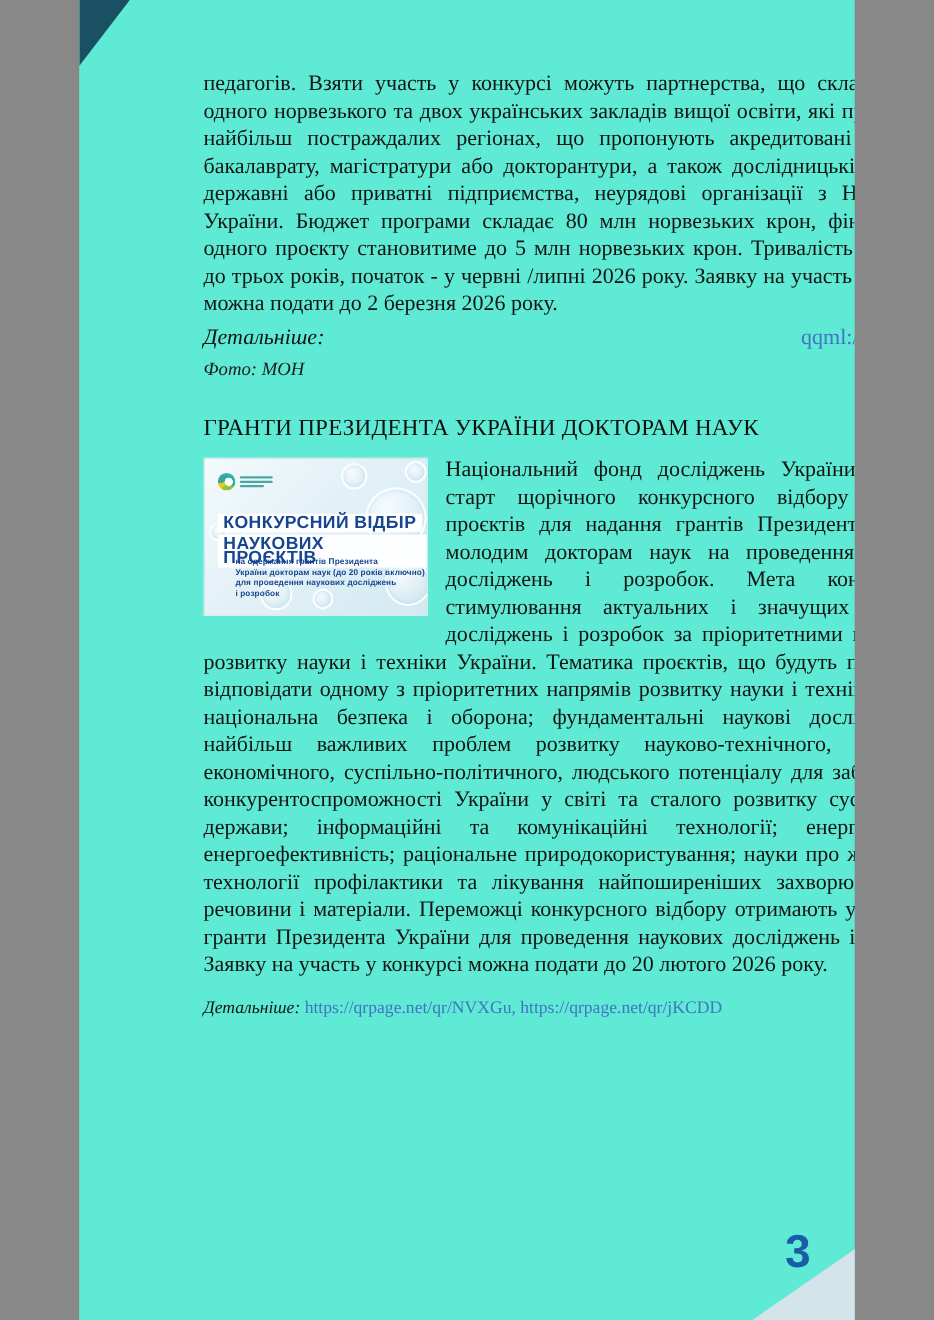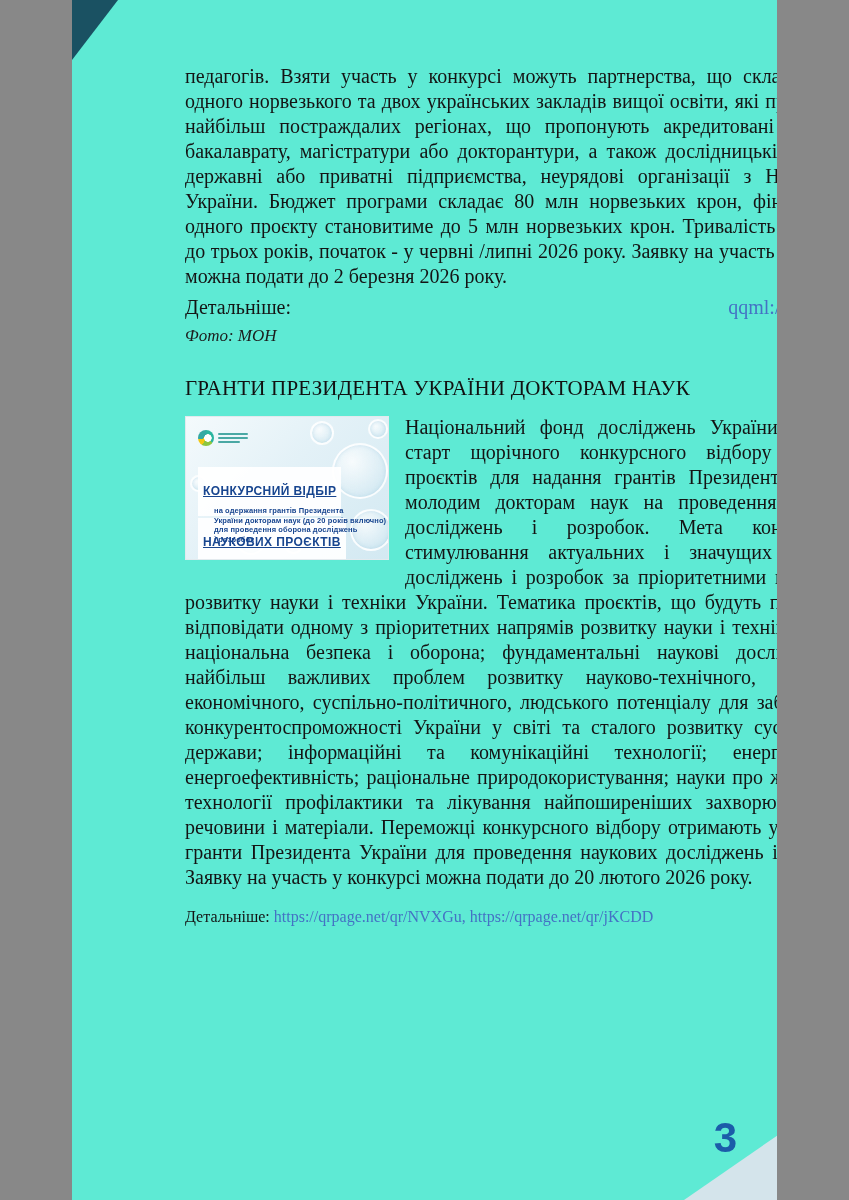--- a/index.html
+++ b/index.html
@@ -27,21 +27,21 @@
   .body-text {
     font-size:20px; line-height:25px; text-align:justify;
     margin:0 0 6px 0;
   }
   .detail-flex {
     display:flex; justify-content:space-between; align-items:baseline;
     font-size:20px; line-height:25px; margin:0;
   }
   .detail-line { font-size:20px; line-height:25px; margin:0 0 4px 0; }
   .detail-inline { font-size:16px; line-height:25px; margin:7px 0 4px 0; }
-  .lbl { color:#141414; }
+  .lbl { color:#141414;font-style:italic; }
   .link { color:#4472C4; text-decoration:none; cursor:pointer; }
   .link-dark { color:#365F91; text-decoration:none; cursor:pointer; }
   .photo-credit {
     font-style:italic; font-size:17px; line-height:19px;
     margin:6px 0 0 0; color:#1c1c1c;
   }
   .article-title {
     font-size:21px; font-weight:400; letter-spacing:0.2px;
     margin:31px 0 14px 0; color:#111;
   }
@@ -76,22 +76,22 @@
   }
   .logo-lines { display:flex; flex-direction:column; gap:2px; padding-top:3px; }
   .logo-lines i { display:block; width:30px; height:2px; background:#4aa8a4; border-radius:1px; }
   .logo-lines i:last-child { width:22px; }
   .thumb-title {
     position:absolute; left:12px; top:50px;
   }
   .thumb-title .bar {
     display:block; width:fit-content;
     background:rgba(255,255,255,0.92);
-    color:#17458F; font-weight:700; font-size:12px; line-height:13px;
-    letter-spacing:0.4px; padding:18px 5px; margin-bottom:2px;text-decoration:underline;
+    color:#17458F; font-weight:700; font-size:16px; line-height:13px;
+    letter-spacing:0.4px; padding:2px 5px; margin-bottom:2px;
   }
   .thumb-sub {
     position:absolute; left:28px; top:89px;
     color:#17458F; font-weight:700; font-size:7.5px; line-height:9.5px;
     letter-spacing:0.1px;
   }
 </style>
 </head>
 <body>
 
@@ -129,21 +129,21 @@
               <i></i>
             </span>
         </div>
         <div class="thumb-title">
           <span class="bar">КОНКУРСНИЙ ВІДБІР</span>
           <span class="bar">НАУКОВИХ ПРОЄКТІВ</span>
         </div>
         <div class="thumb-sub">
           <div>на одержання грантів Президента</div>
           <div>України докторам наук (до 20 років включно)</div>
-          <div>для проведення оборона досліджень</div>
+          <div>для проведення наукових досліджень</div>
           <div>і розробок</div>
         </div>
       </div>
       <p class="body-text">Національний фонд досліджень України оголосив старт щорічного конкурсного відбору наукових проєктів для надання грантів Президента України молодим докторам наук на проведення наукових досліджень і розробок. Мета конкурсу – стимулювання актуальних і значущих наукових досліджень і розробок за пріоритетними напрямами розвитку науки і техніки України. Тематика проєктів, що будуть подані, має відповідати одному з пріоритетних напрямів розвитку науки і техніки, а саме: національна безпека і оборона; фундаментальні наукові дослідження з найбільш важливих проблем розвитку науково-технічного, соціально-економічного, суспільно-політичного, людського потенціалу для забезпечення конкурентоспроможності України у світі та сталого розвитку суспільства і держави; інформаційні та комунікаційні технології; енергетика та енергоефективність; раціональне природокористування; науки про життя, нові технології профілактики та лікування найпоширеніших захворювань; нові речовини і матеріали. Переможці конкурсного відбору отримають у 2027 році гранти Президента України для проведення наукових досліджень і розробок. Заявку на участь у конкурсі можна подати до 20 лютого 2026 року.</p>
     </div>
 
     <div class="detail-inline">
       <span class="lbl">Детальніше:</span>
       <a class="link">https://qrpage.net/qr/NVXGu,</a>
       <a class="link">https://qrpage.net/qr/jKCDD</a>

